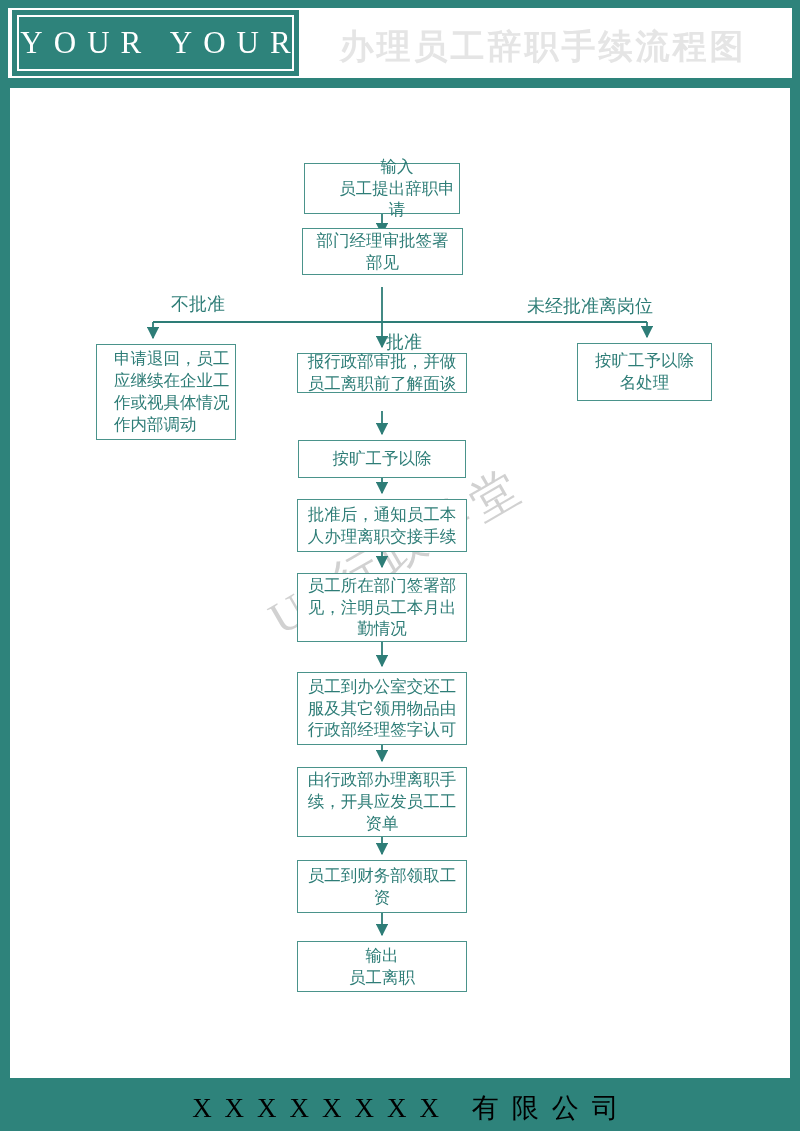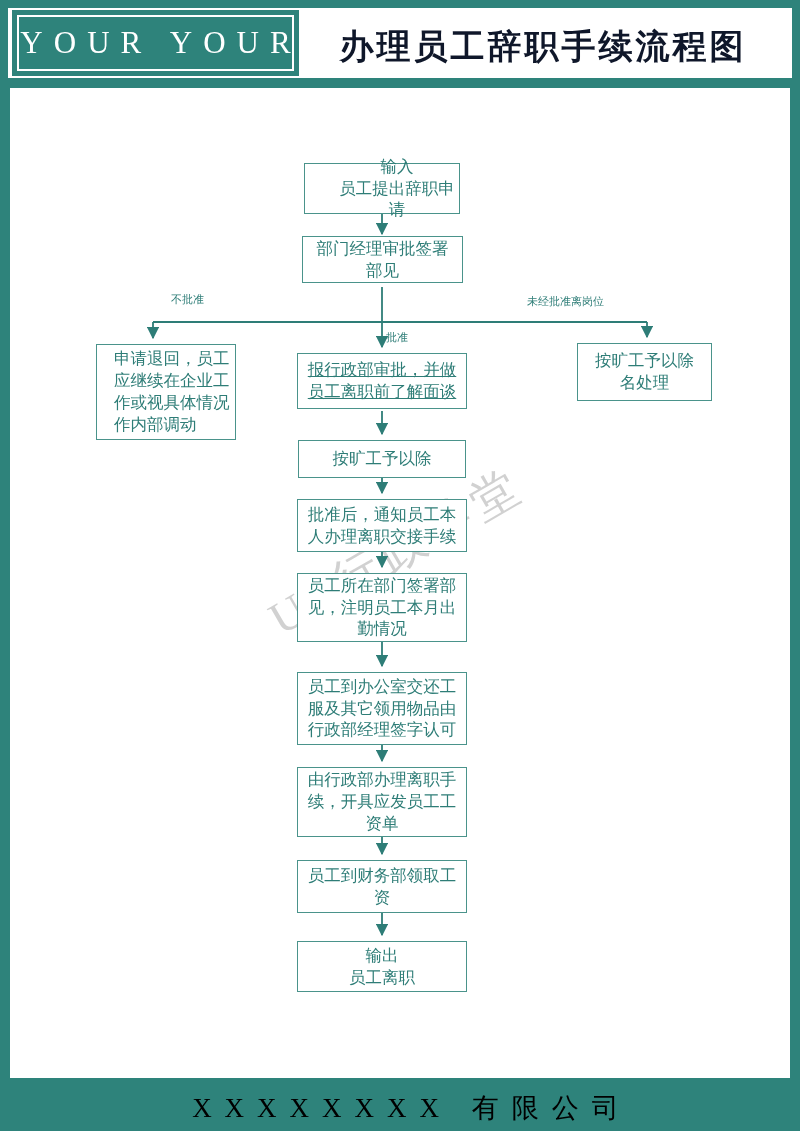--- a/index.html
+++ b/index.html
@@ -4,41 +4,41 @@
 <style>
   html,body{margin:0;padding:0;}
   body{font-family:"Liberation Serif",serif;}
   .page{position:relative;width:800px;height:1131px;background:#2e837b;overflow:hidden;}
 
   
   .header-strip{position:absolute;left:8px;top:8px;width:784px;height:70px;background:#ffffff;z-index:1;}
   .logo-box{position:absolute;left:12px;top:10px;width:287px;height:66px;background:#2e837b;z-index:2;box-sizing:border-box;padding:5px;}
   .logo-inner{width:100%;height:100%;border:2px solid #ffffff;box-sizing:border-box;display:flex;align-items:center;justify-content:center;}
   .logo-text{color:#ffffff;font-size:31px;letter-spacing:11px;white-space:nowrap;text-indent:11px;}
-  .page-title{position:absolute;left:300px;top:24px;width:486px;text-align:center;color:#0f172a;font-size:34px;font-weight:bold;letter-spacing:3px;z-index:2;white-space:nowrap;}
+  .page-title{position:absolute;left:300px;top:24px;width:486px;text-align:center;color:#e5e5e5;font-size:34px;font-weight:bold;letter-spacing:3px;z-index:2;white-space:nowrap;}
 
   
   .panel{position:absolute;left:10px;top:88px;width:780px;height:990px;background:#ffffff;z-index:1;}
 
   
   .watermark{position:absolute;left:258px;top:596px;z-index:2;color:rgba(154,154,154,0.45);
              font-size:46px;letter-spacing:7px;white-space:nowrap;
              transform:rotate(-30deg);transform-origin:0 0;}
 
   
   .connectors{position:absolute;left:0;top:0;z-index:3;pointer-events:none;}
 
   
   .node{position:absolute;background:#ffffff;border:1.5px solid #4a938b;color:#2e7d77;
         box-sizing:border-box;display:flex;align-items:center;justify-content:center;
         text-align:center;white-space:pre-line;font-size:16.5px;line-height:1.32;z-index:4;
         font-family:"Liberation Serif",serif;}
   .node.left-align{justify-content:flex-start;text-align:left;padding-left:17px;padding-right:4px;}
 
-  .branch-label{position:absolute;color:#2e7d77;font-size:11px;z-index:4;white-space:nowrap;
+  .branch-label{position:absolute;color:#2e7d77;font-size:18px;z-index:4;white-space:nowrap;
                 font-family:"Liberation Serif",serif;}
 
   
   .footer-text{position:absolute;left:0;top:1090px;width:800px;text-align:center;color:#000000;
                font-size:27px;letter-spacing:13px;white-space:nowrap;z-index:2;padding-left:12px;}
 </style>
 </head>
 <body>
 
 <div class="page">
@@ -76,23 +76,23 @@
       <path d="M382 913 L382 935" marker-end="url(#arrow)"></path>
     </g>
   </svg>
 
   <div class="branch-label" style="left:171px;top:292px;">不批准</div>
   <div class="branch-label" style="left:527px;top:294px;">未经批准离岗位</div>
   <div class="branch-label" style="left:386px;top:330px;">批准</div>
 
   <div class="node" style="left:304px;top:163px;width:156px;height:51px;padding-left:30px;">输入
 员工提出辞职申请</div>
-  <div class="node" style="left:302px;top:236px;width:161px;height:47px;">部门经理审批签署
+  <div class="node" style="left:302px;top:228px;width:161px;height:47px;">部门经理审批签署
 部见</div>
-  <div class="node" style="left:297px;top:353px;width:170px;height:56px;text-decoration:underline;">报行政部审批，并做
+  <div class="node" style="left:297px;top:353px;width:170px;height:40px;">报行政部审批，并做
 员工离职前了解面谈</div>
   <div class="node" style="left:298px;top:440px;width:168px;height:38px;">按旷工予以除</div>
   <div class="node" style="left:297px;top:499px;width:170px;height:53px;">批准后，通知员工本
 人办理离职交接手续</div>
   <div class="node" style="left:297px;top:573px;width:170px;height:69px;">员工所在部门签署部
 见，注明员工本月出
 勤情况</div>
   <div class="node" style="left:297px;top:672px;width:170px;height:73px;">员工到办公室交还工
 服及其它领用物品由
 行政部经理签字认可</div>

